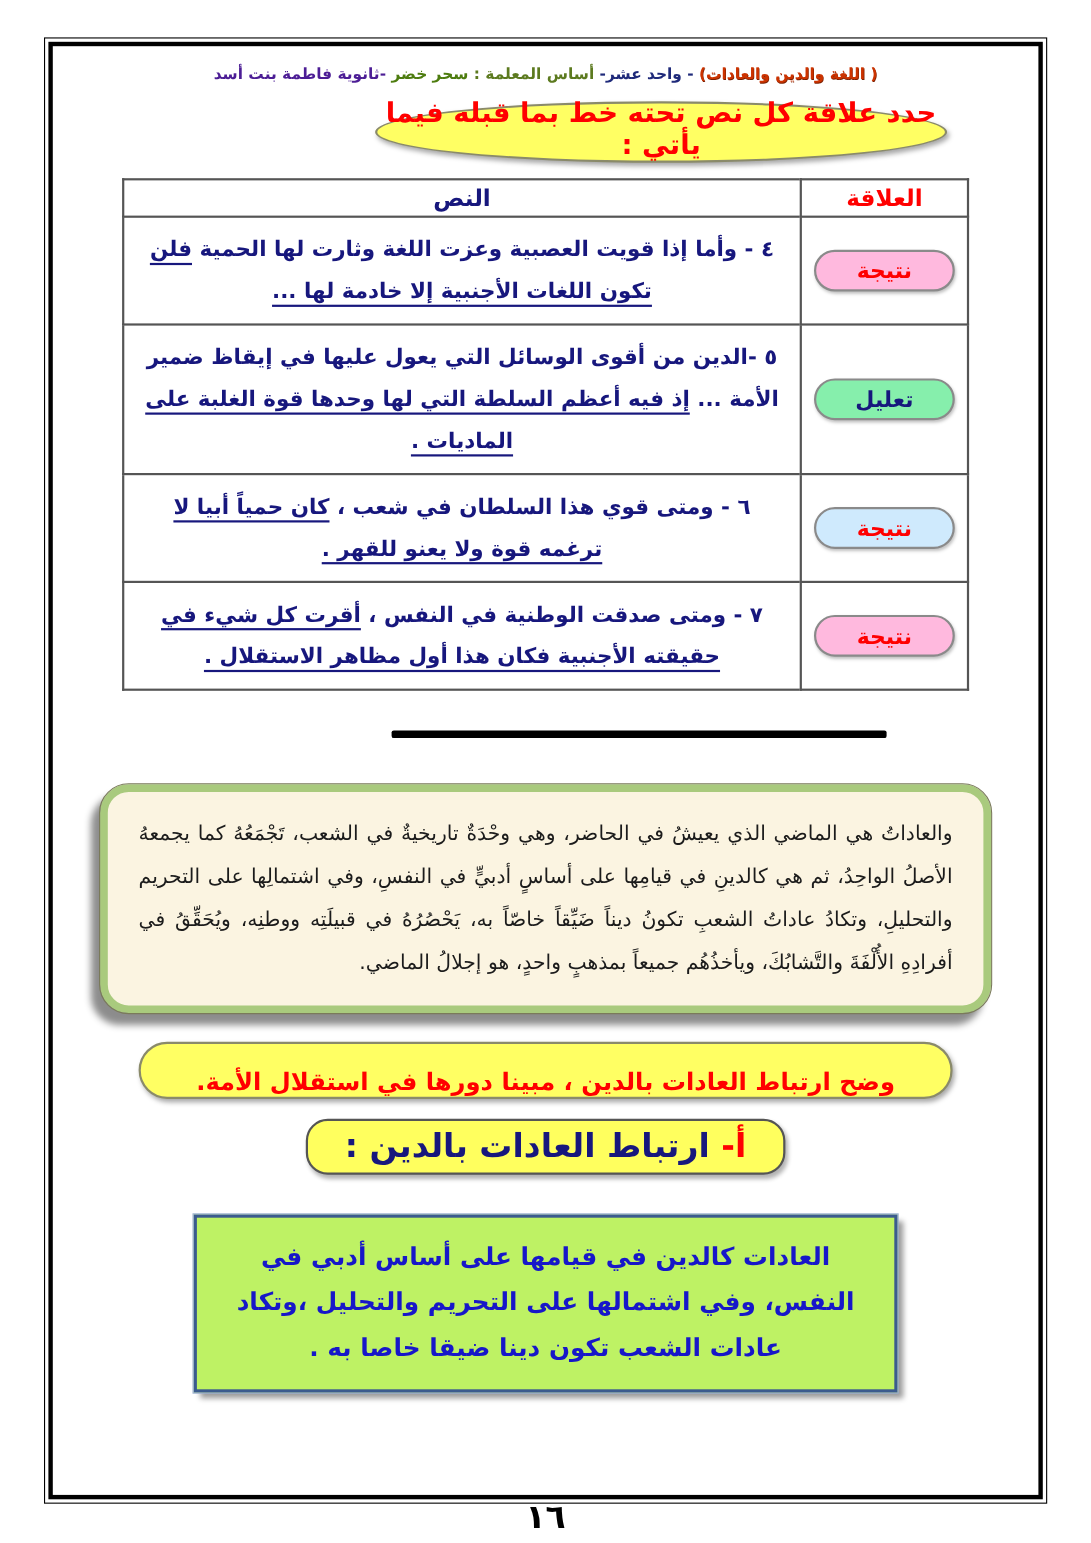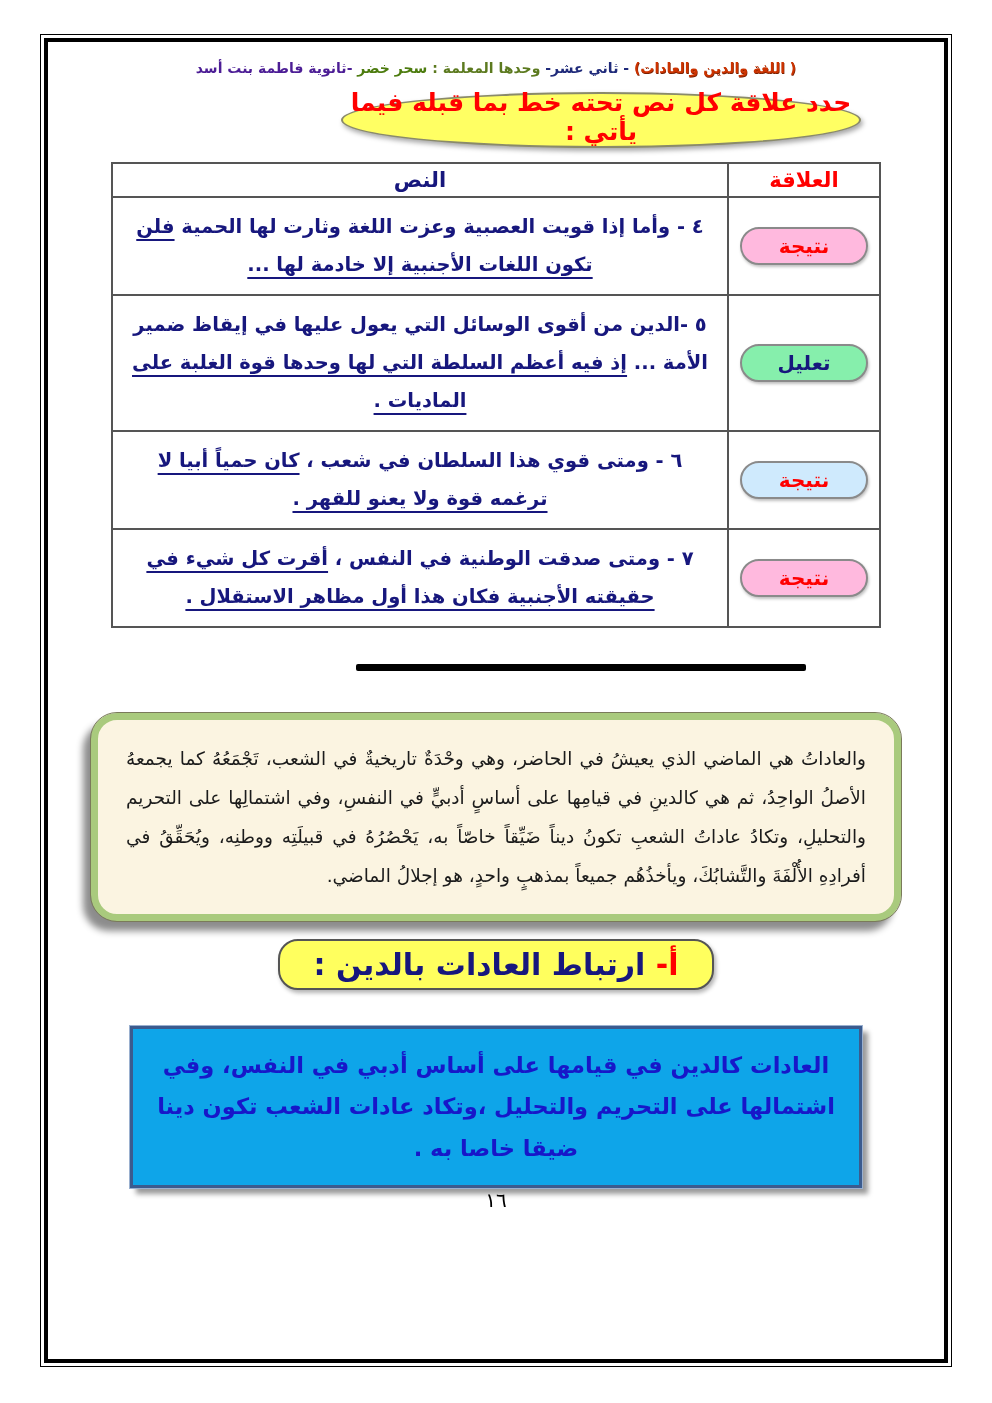--- a/index.html
+++ b/index.html
@@ -58,40 +58,40 @@
   .passage-text { font-size:18.5px; line-height:2.1; color:#1b1b1b; text-align:justify; font-weight:500; }
 
   
   .sub-pill { display:inline-block; margin:18px auto 0; background:#ffff5e; border:2px solid #555;
               border-radius:20px; padding:6px 34px; font-size:30px; font-weight:bold;
               box-shadow:2px 3px 4px rgba(0,0,0,0.3); }
   .sub-prefix { color:#ff0000; }
   .sub-label { color:#17177d; }
 
   
-  .answer-box { width:732px; margin:36px auto 0; background:#0ea5e9;
+  .answer-box { width:640px; margin:36px auto 0; background:#bef264;
                 border:3px solid #3b5b8e; outline:1px solid #9ab0cf;
                 box-shadow:6px 6px 5px rgba(0,0,0,0.4);
                 padding:16px 22px; }
   .answer-text { color:#1717c9; font-weight:bold; font-size:22.5px; line-height:1.85; text-align:center; }
 
-  .page-number { font-size:20px; font-weight:normal; color:#000; }
+  .page-number { margin-top:96px; font-size:30px; font-weight:bold; color:#000; }
 </style>
 </head>
 <body>
 
 <div class="page">
   <div class="frame-outer">
     <div class="frame-inner"></div>
   </div>
 
   <div class="content">
 
     <div class="doc-header">
-      <span class="hdr-red">( اللغة والدين والعادات) </span><span class="hdr-navy">- ثاني عشر- </span><span class="hdr-olive">وحدها المعلمة : </span><span class="hdr-teal">سحر خضر </span><span class="hdr-green">-ثانوية فاطمة بنت أسد</span>
+      <span class="hdr-red">( اللغة والدين والعادات) </span><span class="hdr-navy">- واحد عشر- </span><span class="hdr-olive">أساس المعلمة : </span><span class="hdr-teal">سحر خضر </span><span class="hdr-green">-ثانوية فاطمة بنت أسد</span>
     </div>
 
     <div class="ellipse ellipse-1">
       <span>حدد علاقة كل نص تحته خط بما قبله فيما يأتي :</span>
     </div>
 
     <table class="relations">
       <thead>
         <tr>
           <th class="col-relation">العلاقة</th>
@@ -133,20 +133,23 @@
         </tr>
       </tbody>
     </table>
 
     <div class="divider"></div>
 
     <div class="passage-box">
       <div class="passage-text">والعاداتُ هي الماضي الذي يعيشُ في الحاضر، وهي وحْدَةٌ تاريخيةٌ في الشعب، تَجْمَعُهُ كما يجمعهُ الأصلُ الواحِدُ، ثم هي كالدينِ في قيامِها على أساسٍ أدبيٍّ في النفسِ، وفي اشتمالِها على التحريم والتحليلِ، وتكادُ عاداتُ الشعبِ تكونُ ديناً ضَيِّقاً خاصّاً به، يَحْصُرُهُ في قبيلَتِه ووطنِه، ويُحَقِّقُ في أفرادِهِ الأُلْفَةَ والتَّشابُكَ، ويأخذُهُم جميعاً بمذهبٍ واحدٍ، هو إجلالُ الماضي.</div>
     </div>
 
+    <div class="ellipse ellipse-2">
+      <span>وضح ارتباط العادات بالدين ، مبينا دورها في استقلال الأمة.</span>
+    </div>
 
     <div>
       <div class="sub-pill">
         <span class="sub-prefix">أ-</span><span class="sub-label"> ارتباط العادات بالدين  :</span>
       </div>
     </div>
 
     <div class="answer-box">
       <div class="answer-text">العادات كالدين في قيامها على أساس أدبي في النفس، وفي اشتمالها على التحريم والتحليل ،وتكاد عادات الشعب تكون دينا ضيقا خاصا به .</div>
     </div>

